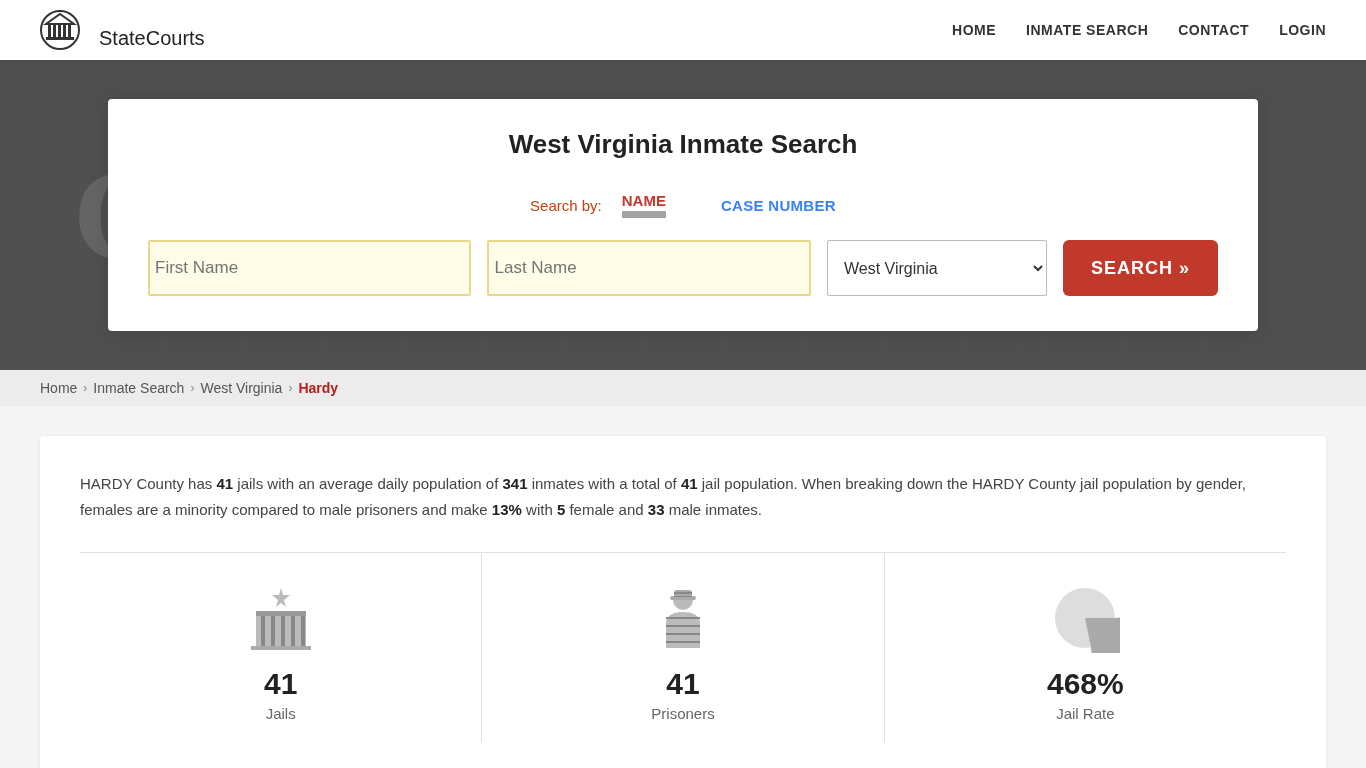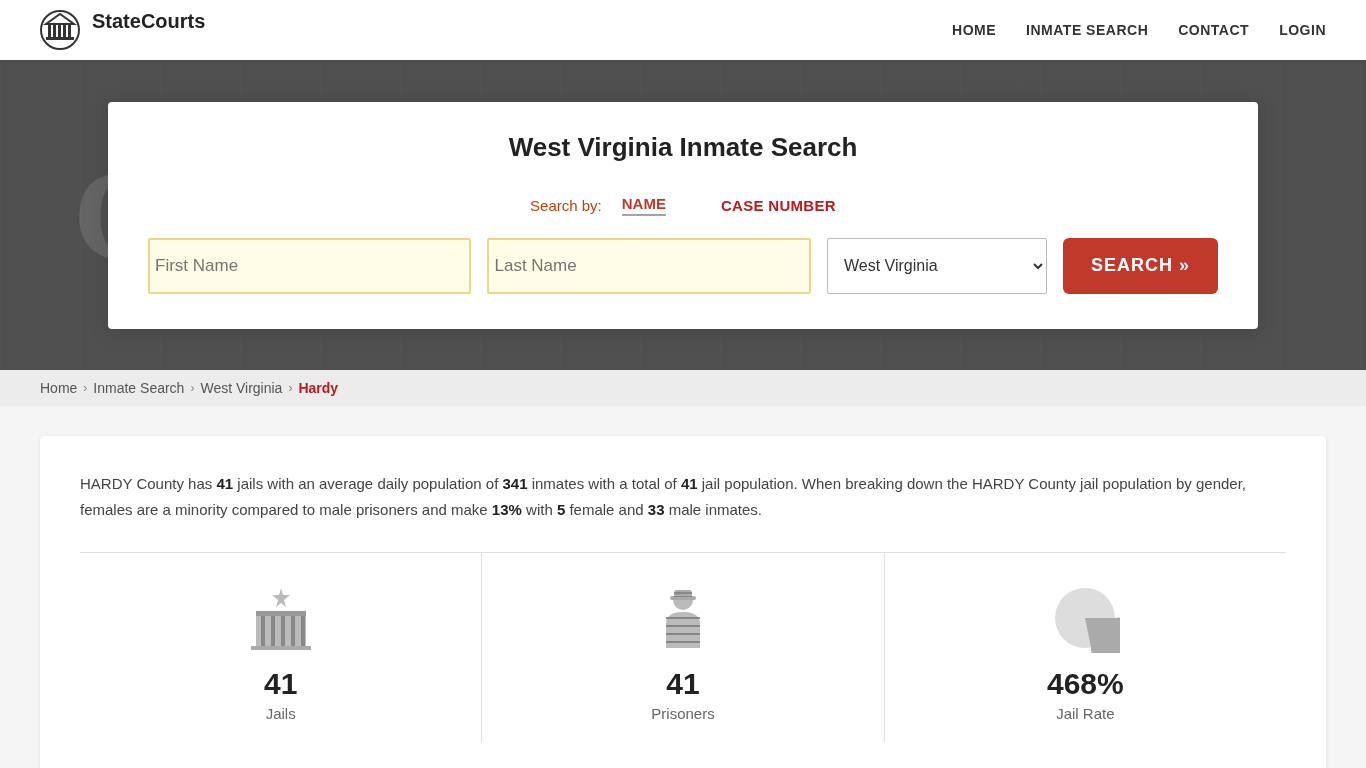--- a/index.html
+++ b/index.html
@@ -12,24 +12,24 @@
       display: flex;
       align-items: center;
       justify-content: space-between;
       padding: 0 40px;
       position: relative;
       z-index: 10;
       box-shadow: 0 1px 3px rgba(0,0,0,0.1);
     }
     .logo {
       display: flex;
-      align-items: flex-start;
-      gap: 12px;
+      align-items: flex-end;
+      gap: 19px;
       font-size: 20px;
-      font-weight: bold;
+      font-weight: normal;
       color: #222;
     }
     .logo-icon {
       width: 40px;
       height: 40px;
     }
     .nav {
       display: flex;
       gap: 30px;
       align-items: center;
@@ -107,28 +107,28 @@
       margin-bottom: 22px;
     }
     .search-by-label {
       font-size: 15px;
       color: #c2410c;
     }
     .tab-name {
       font-size: 15px;
       font-weight: bold;
       color: #c0392b;
-      border-bottom: 2px solid #a3a3a3;
+      border-bottom: 7px solid #a3a3a3;
       padding-bottom: 2px;
       cursor: pointer;
     }
     .tab-case {
       font-size: 15px;
       font-weight: bold;
-      color: #b91c1c;
+      color: #3b82f6;
       cursor: pointer;
       letter-spacing: 0.3px;
       margin-left: 35px;
     }
     .search-inputs {
       display: flex;
       gap: 16px;
       align-items: center;
     }
     .input-first, .input-last {

